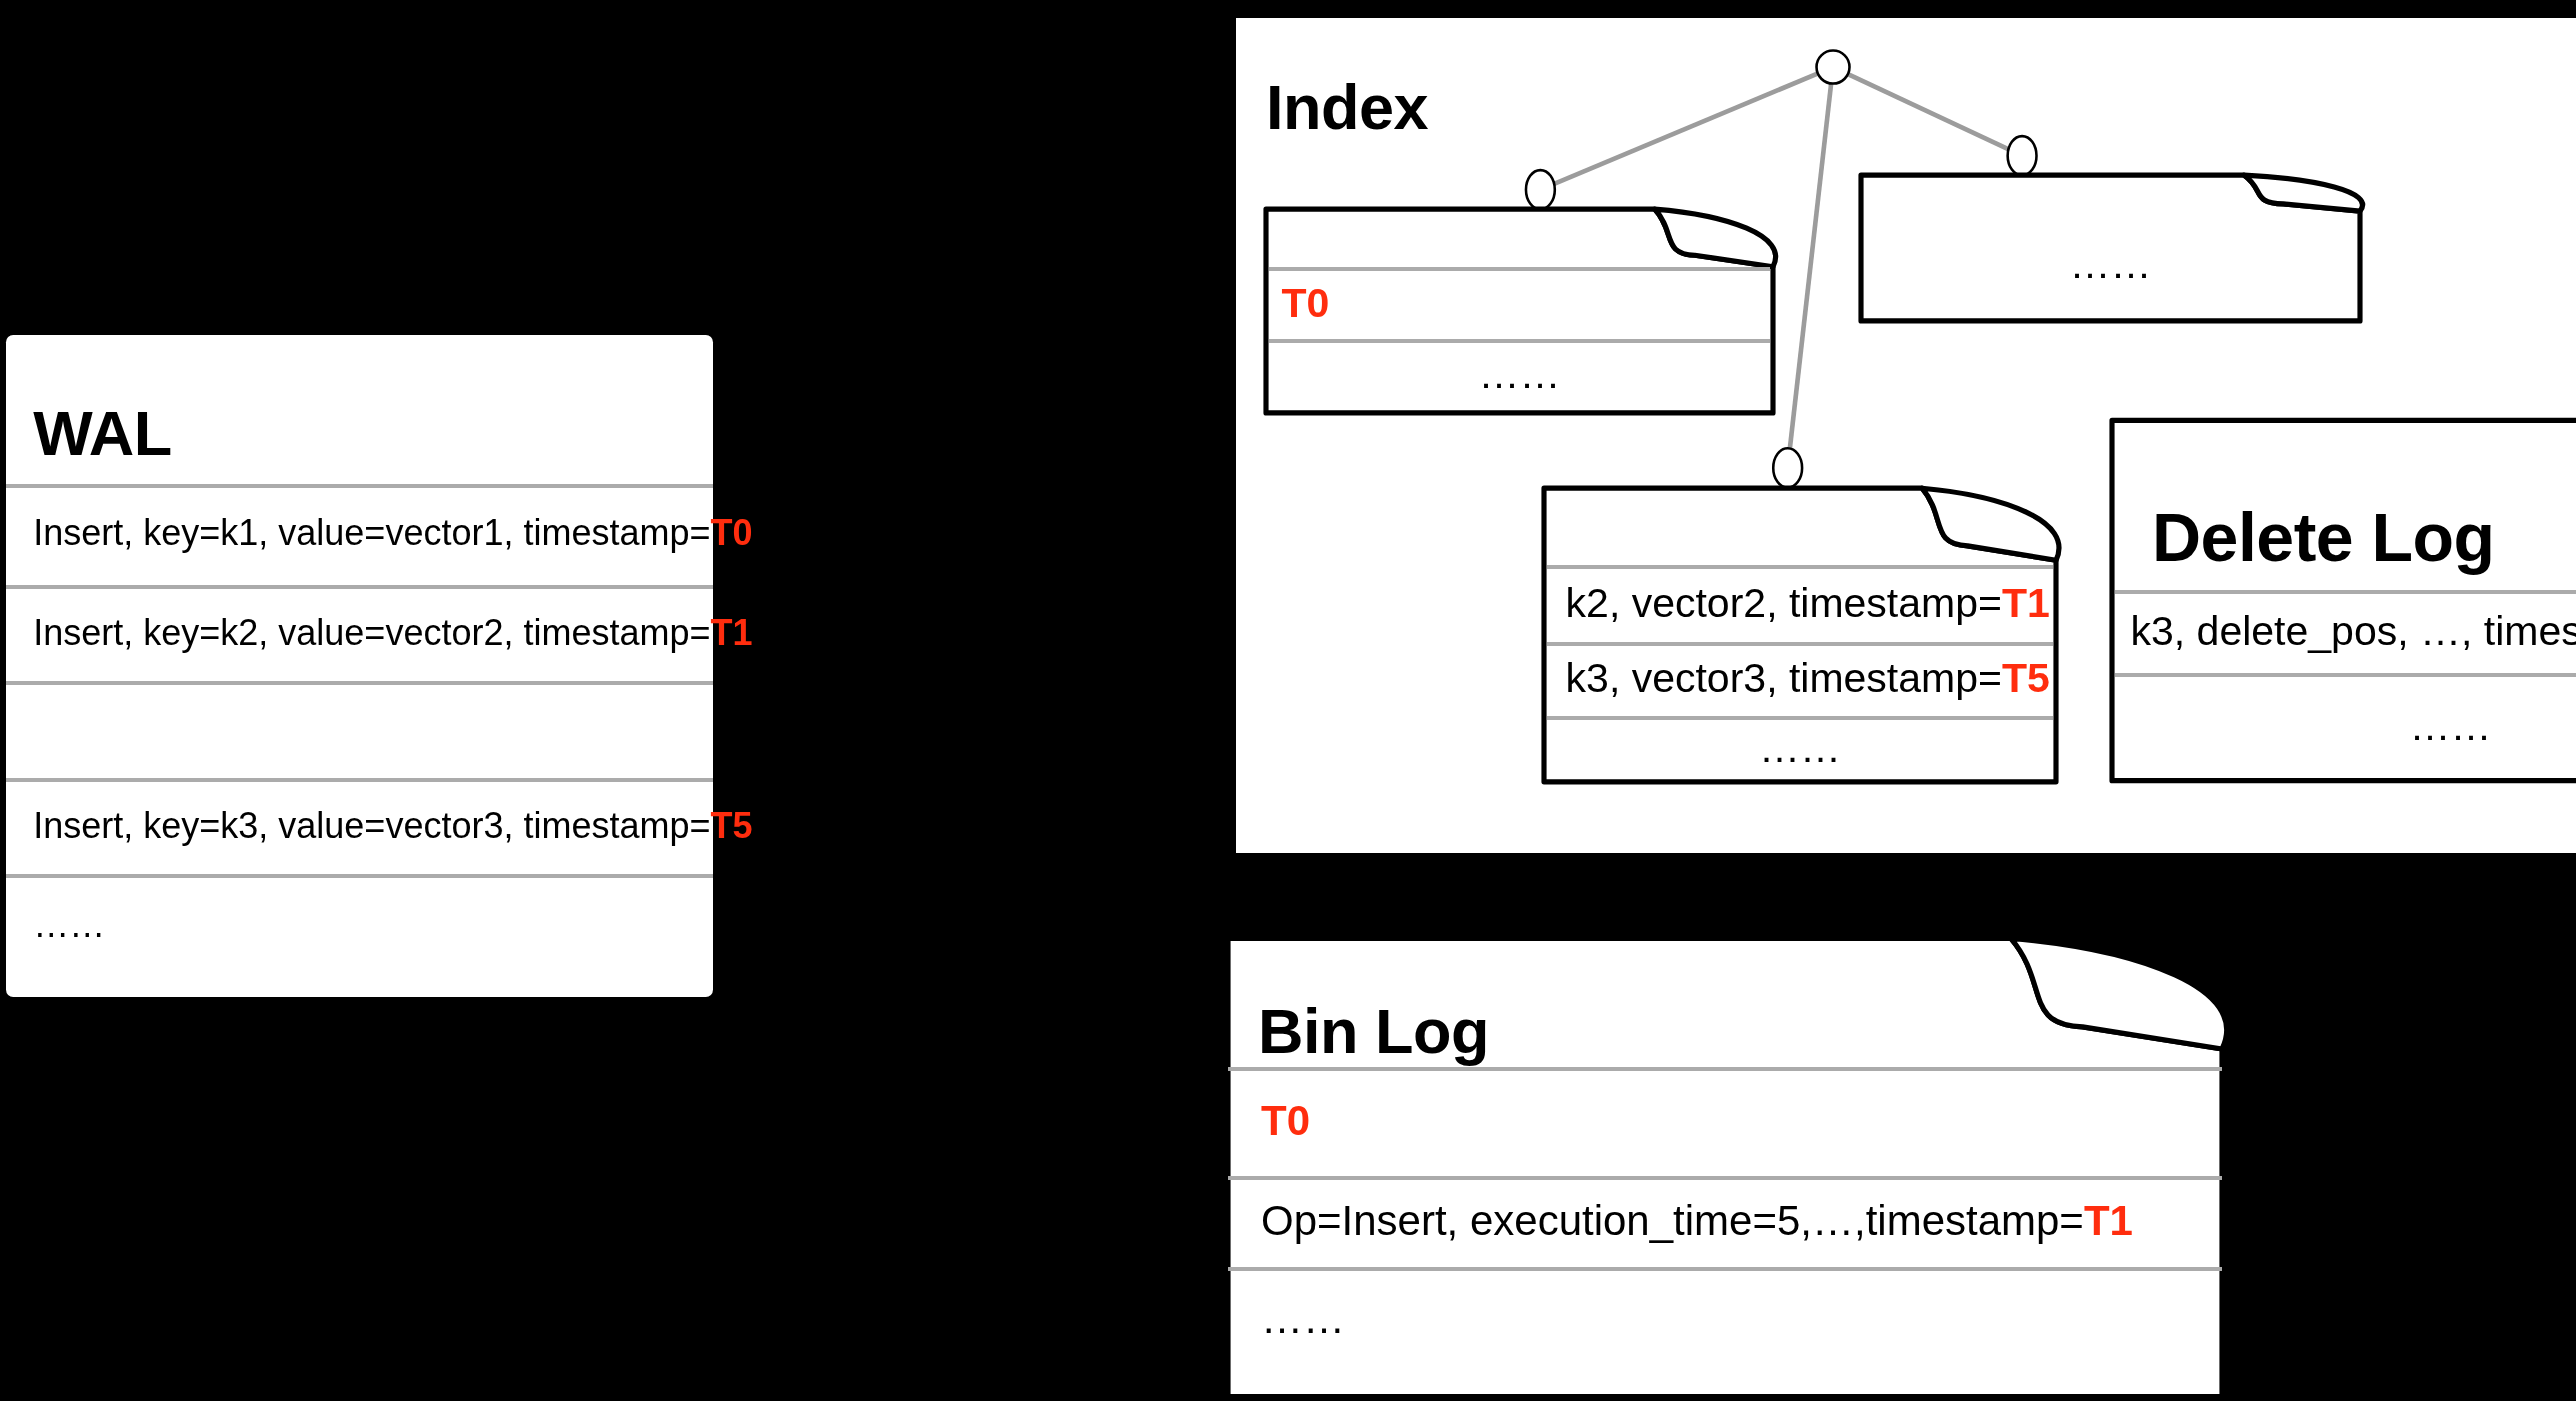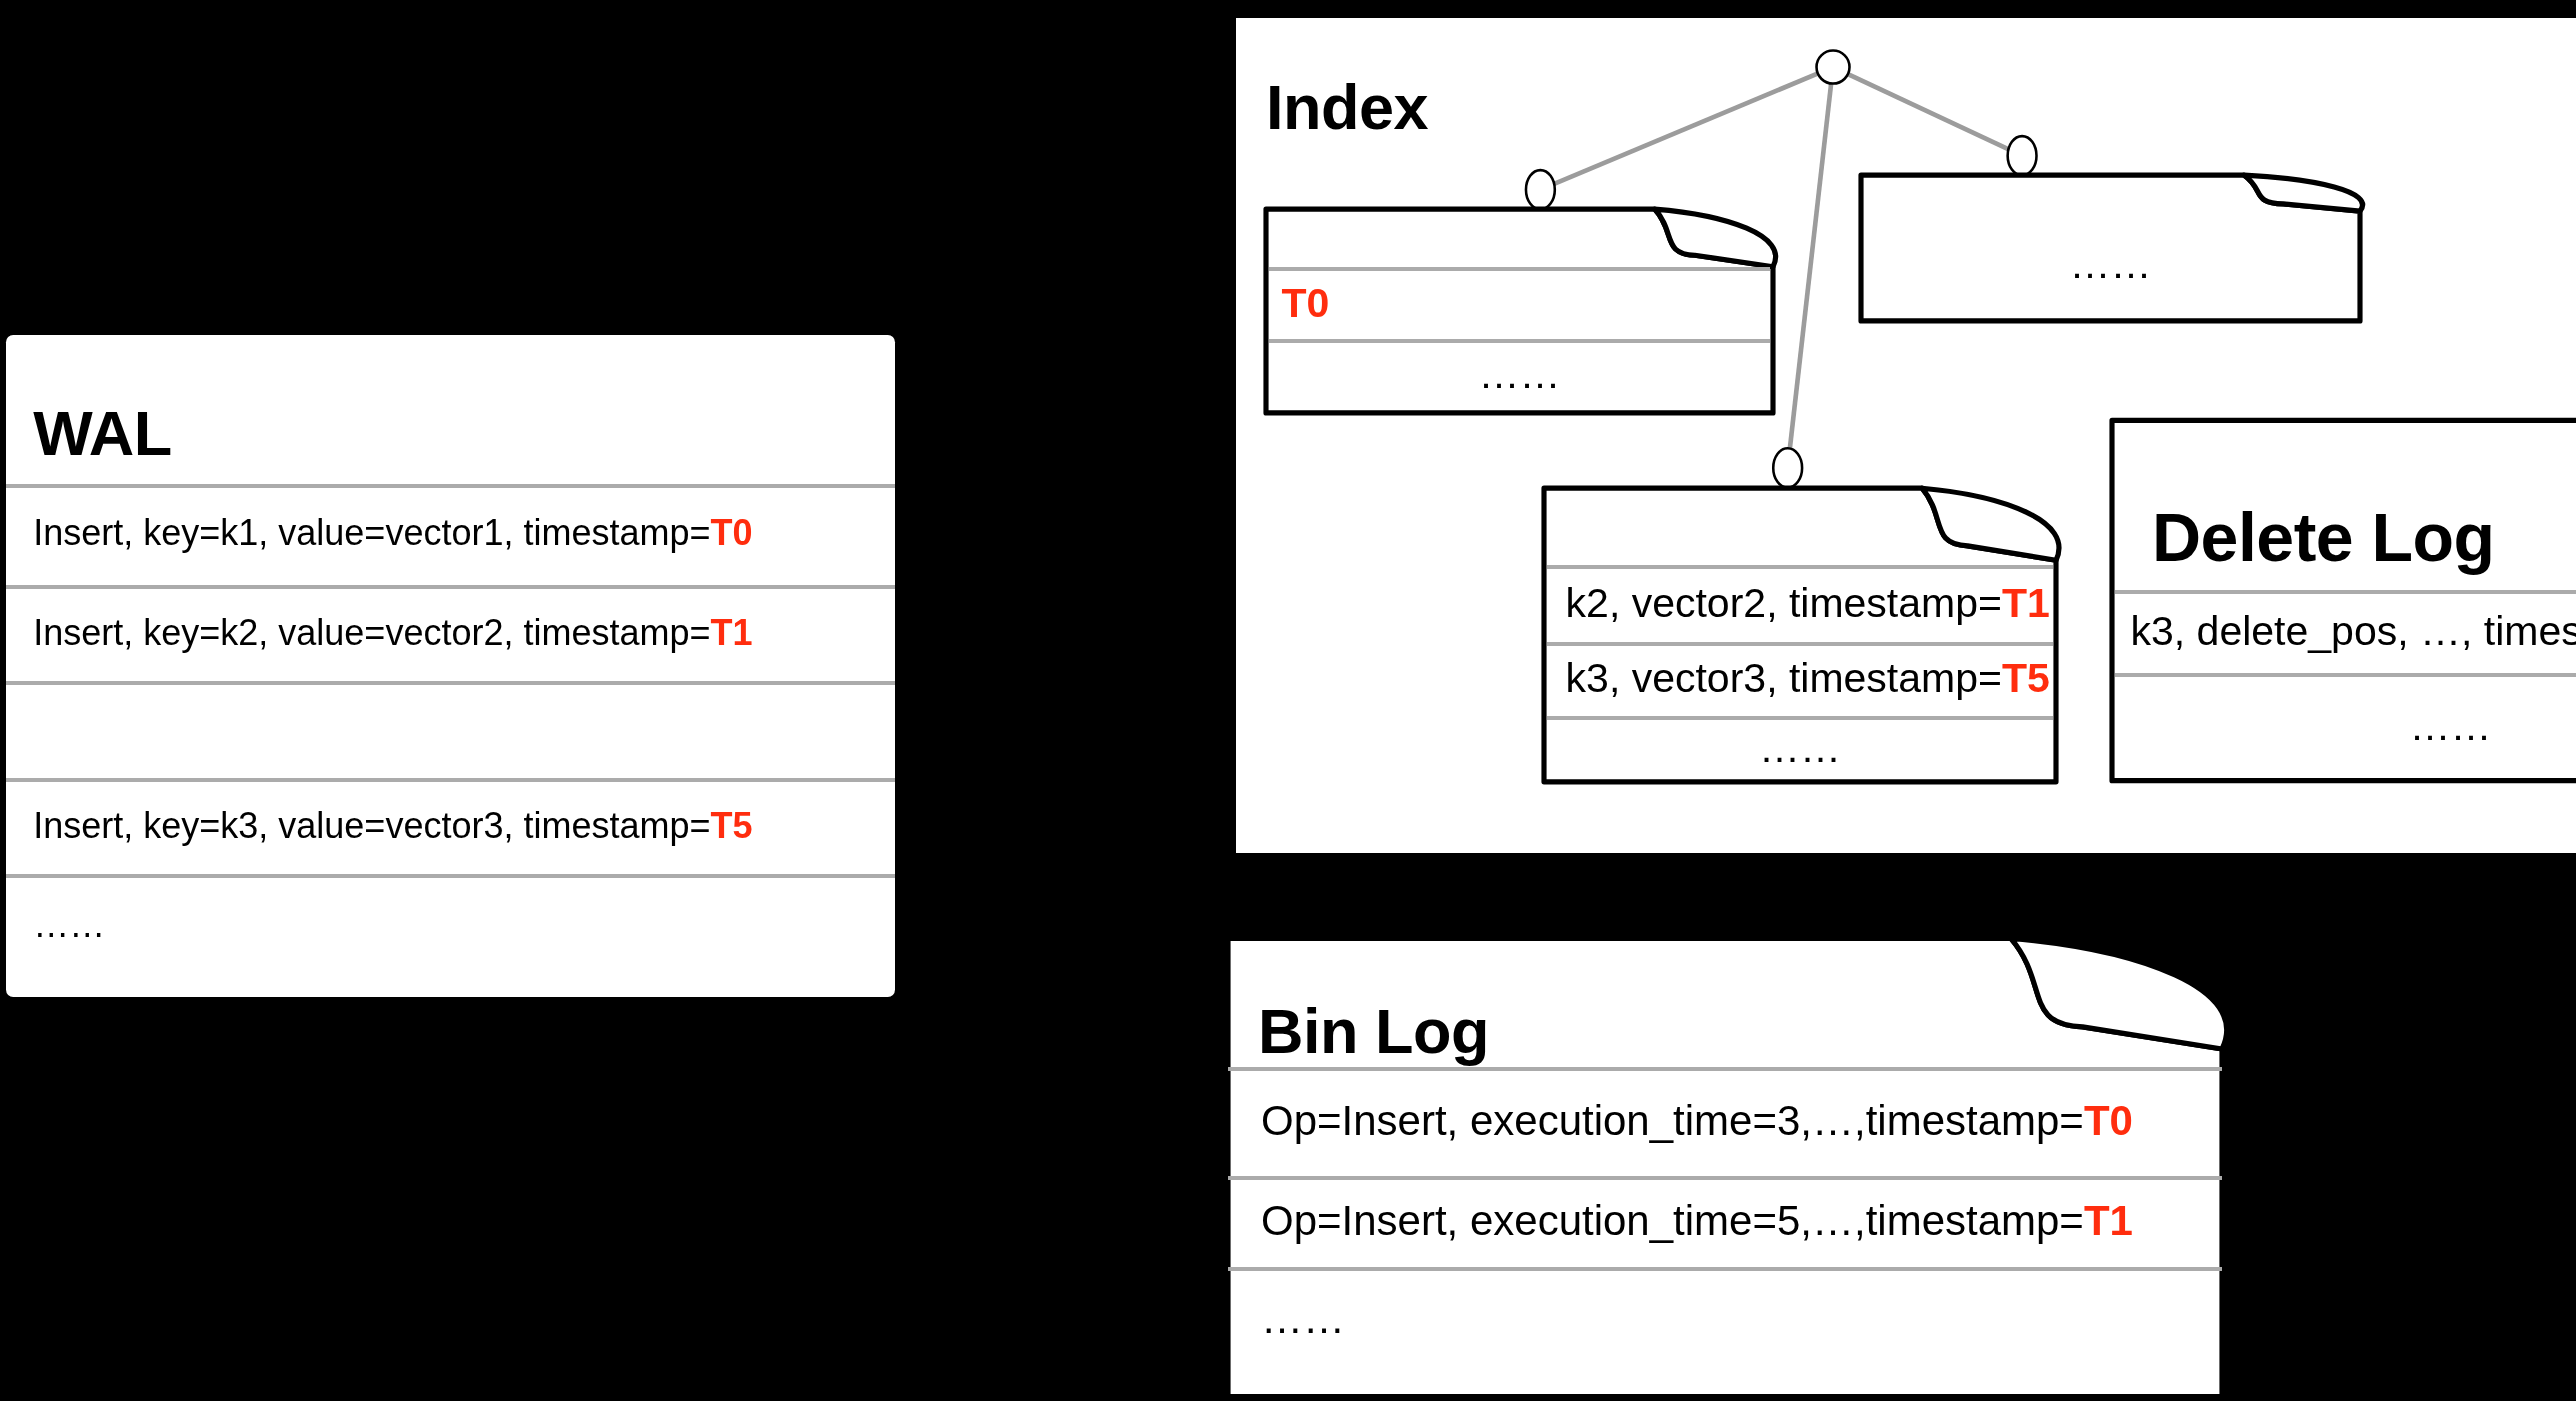--- a/index.html
+++ b/index.html
@@ -25,21 +25,21 @@
   .doc{position:absolute;z-index:5;}
   .doc > svg{position:absolute;left:0;top:0;overflow:visible;z-index:1;}
 
   #tree-layer{position:absolute;left:0;top:0;z-index:2;pointer-events:none;}
 </style>
 </head>
 <body>
 
 <div id="canvas">
 
-  <section class="whitebox rounded" style="left:6.2px;top:335px;width:889px;height:662px;">
+  <section class="whitebox rounded" style="left:6.2px;top:335px;width:707px;height:662px;">
     <h2 class="title" style="left:27px;top:14.4px;">WAL</h2>
 
     <div class="sep" style="top:149px"></div>
     <div class="sep" style="top:250px"></div>
     <div class="sep" style="top:346px"></div>
     <div class="sep" style="top:443px"></div>
     <div class="sep" style="top:539px"></div>
 
     <div class="row" style="left:27px;right:10.3px;top:177px;height:41px">
       <span>Insert, key=k1, value=vector1, timestamp=</span>
@@ -137,21 +137,20 @@
   <div class="doc" style="left:1228px;top:938px;width:994px;height:459px;">
     <svg width="994" height="459" viewBox="0 0 1930 890">
         <path d="M0 0 H1520 C1593.8 86 1544.6 167.70000000000002 1659.4 172 L1930 215 V890 H0 Z" fill="#fff" stroke="#000" stroke-width="10" stroke-linejoin="round"></path>
         <path d="M1520 0 C1766 21.5 1987.4 96.75 1930 215 L1659.4 172 C1544.6 167.70000000000002 1593.8 86 1520 0 Z" fill="#fff" stroke="#000" stroke-width="10" stroke-linejoin="round"></path>
       </svg>
     <h2 class="title" style="left:30px;top:9.3px;z-index:3;">Bin Log</h2>
     <div class="sep" style="top:129px"></div>
     <div class="sep" style="top:238px"></div>
     <div class="sep" style="top:329px"></div>
     <div class="row binrow" style="left:33px;right:6.2px;top:132px;height:102px">
-      <span>Op=Insert, execution_time=3,…,timestamp=</span>
         <span class="ts">T0</span>
     </div>
     <div class="row binrow" style="left:33px;right:6.2px;top:241px;height:85px">
       <span>Op=Insert, execution_time=5,…,timestamp=</span>
         <span class="ts">T1</span>
     </div>
     <div class="row binrow" style="left:33px;right:6.2px;top:337px;height:88px">
       <span>……</span>
     </div>
   </div>

